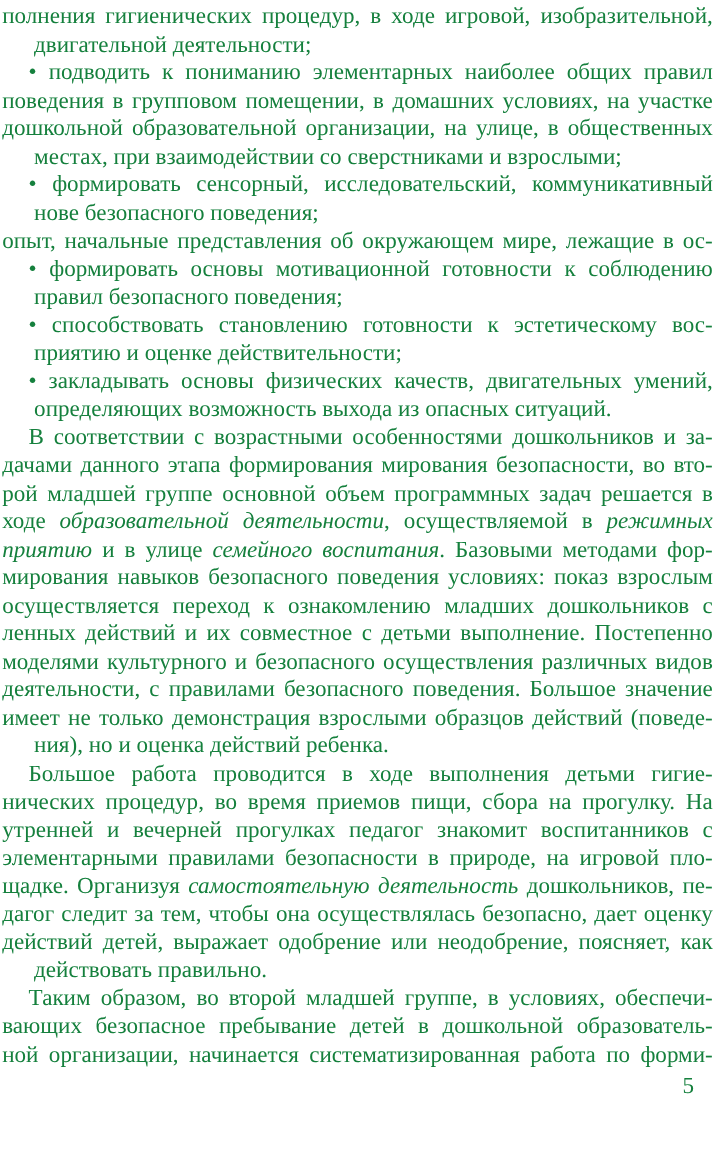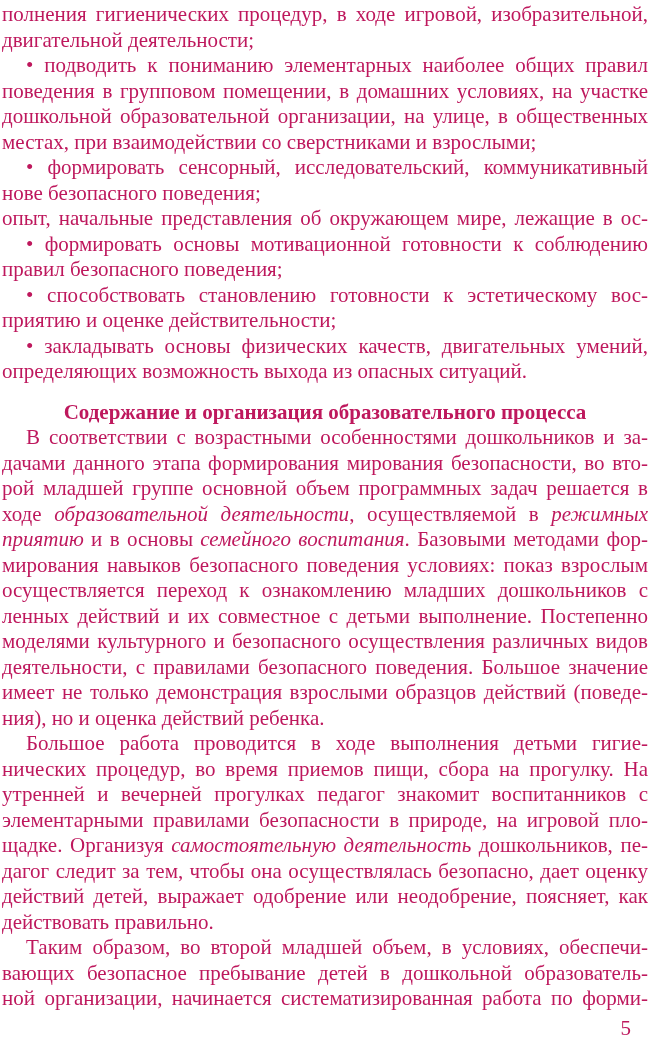--- a/index.html
+++ b/index.html
@@ -10,33 +10,34 @@
     width: 651px;
     height: 1063px;
     background: #ffffff;
     overflow: hidden;
   }
   .page {
     box-sizing: border-box;
     width: 651px;
     height: 1063px;
     padding: 2px 3px 0 2px;
-    color: #be185d;
+    color: #15803d;
     font-family: "Liberation Serif", "DejaVu Serif", serif;
     font-size: 21px;
     line-height: 25.5px;
   }
   .line {
     text-align: justify;
     text-align-last: justify;
     text-justify: inter-word;
     white-space: normal;
   }
   .line.end {
     text-align-last: left;
+    margin-left: 29px;
   }
   .line.indent {
     text-indent: 24px;
   }
   .line.heading {
     font-weight: bold;
     text-align: center;
     text-align-last: center;
     margin-top: 15px;
   }
@@ -75,45 +76,44 @@
         <div class="line end"><span>правил безопасного поведения;</span></div>
       </div>
       <div>
         <div class="line indent"><span>• способствовать становлению готовности к эстетическому вос-</span></div>
         <div class="line end"><span>приятию и оценке действительности;</span></div>
       </div>
       <div>
         <div class="line indent"><span>• закладывать основы физических качеств, двигательных умений,</span></div>
         <div class="line end"><span>определяющих возможность выхода из опасных ситуаций.</span></div>
       </div>
-      <div class="line heading">Содержание и организация образовательного процесса</div>
       <div>
         <div class="line indent"><span>В соответствии с возрастными особенностями дошкольников и за-</span></div>
         <div class="line"><span>дачами данного этапа формирования мирования безопасности, во вто-</span></div>
         <div class="line"><span>рой младшей группе основной объем программных задач решается в</span></div>
         <div class="line"><span>ходе </span><em>образовательной деятельности</em><span>, осуществляемой в </span><em>режимных</em></div>
-        <div class="line"><em>приятию</em><span> и в основы </span><em>семейного воспитания</em><span>. Базовыми методами фор-</span></div>
+        <div class="line"><em>приятию</em><span> и в улице </span><em>семейного воспитания</em><span>. Базовыми методами фор-</span></div>
         <div class="line"><span>мирования навыков безопасного поведения условиях: показ взрослым</span></div>
         <div class="line"><span>осуществляется переход к ознакомлению младших дошкольников с</span></div>
         <div class="line"><span>ленных действий и их совместное с детьми выполнение. Постепенно</span></div>
         <div class="line"><span>моделями культурного и безопасного осуществления различных видов</span></div>
         <div class="line"><span>деятельности, с правилами безопасного поведения. Большое значение</span></div>
         <div class="line"><span>имеет не только демонстрация взрослыми образцов действий (поведе-</span></div>
         <div class="line end"><span>ния), но и оценка действий ребенка.</span></div>
       </div>
       <div>
         <div class="line indent"><span>Большое работа проводится в ходе выполнения детьми гигие-</span></div>
         <div class="line"><span>нических процедур, во время приемов пищи, сбора на прогулку. На</span></div>
         <div class="line"><span>утренней и вечерней прогулках педагог знакомит воспитанников с</span></div>
         <div class="line"><span>элементарными правилами безопасности в природе, на игровой пло-</span></div>
         <div class="line"><span>щадке. Организуя </span><em>самостоятельную деятельность</em><span> дошкольников, пе-</span></div>
         <div class="line"><span>дагог следит за тем, чтобы она осуществлялась безопасно, дает оценку</span></div>
         <div class="line"><span>действий детей, выражает одобрение или неодобрение, поясняет, как</span></div>
         <div class="line end"><span>действовать правильно.</span></div>
       </div>
       <div>
-        <div class="line indent"><span>Таким образом, во второй младшей объем, в условиях, обеспечи-</span></div>
+        <div class="line indent"><span>Таким образом, во второй младшей группе, в условиях, обеспечи-</span></div>
         <div class="line"><span>вающих безопасное пребывание детей в дошкольной образователь-</span></div>
         <div class="line"><span>ной организации, начинается систематизированная работа по форми-</span></div>
       </div>
     </div>
   <div class="footer">5</div>
 </div>
 
 </body></html>

